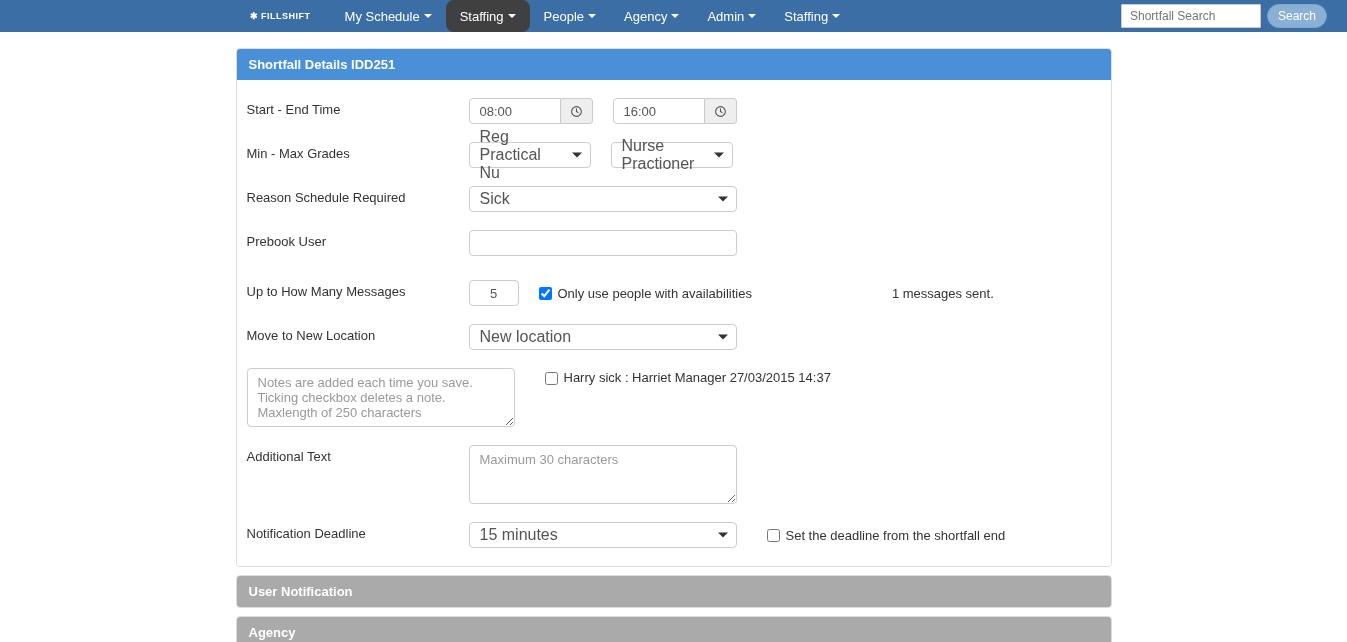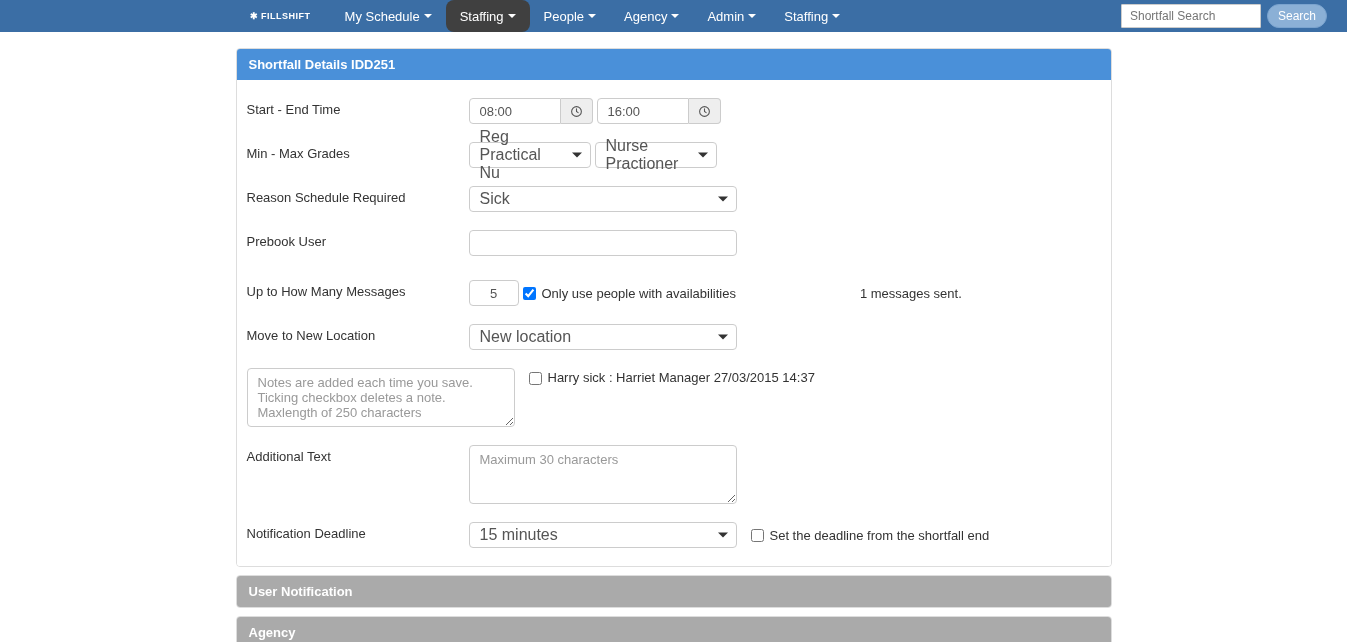--- a/index.html
+++ b/index.html
@@ -103,21 +103,21 @@
     .form-row:last-child { margin-bottom: 0; }
     .form-label {
       width: 222px;
       font-size: 13px;
       color: #333;
       padding-top: 4px;
     }
     .form-controls {
       display: flex;
       align-items: center;
-      gap: 4px;
+      gap: 20px;
       flex: 1;
     }
     .input-group {
       display: flex;
     }
     .form-control {
       height: 26px;
       border: 1px solid #ccc;
       border-radius: 4px;
       padding: 0 10px;

